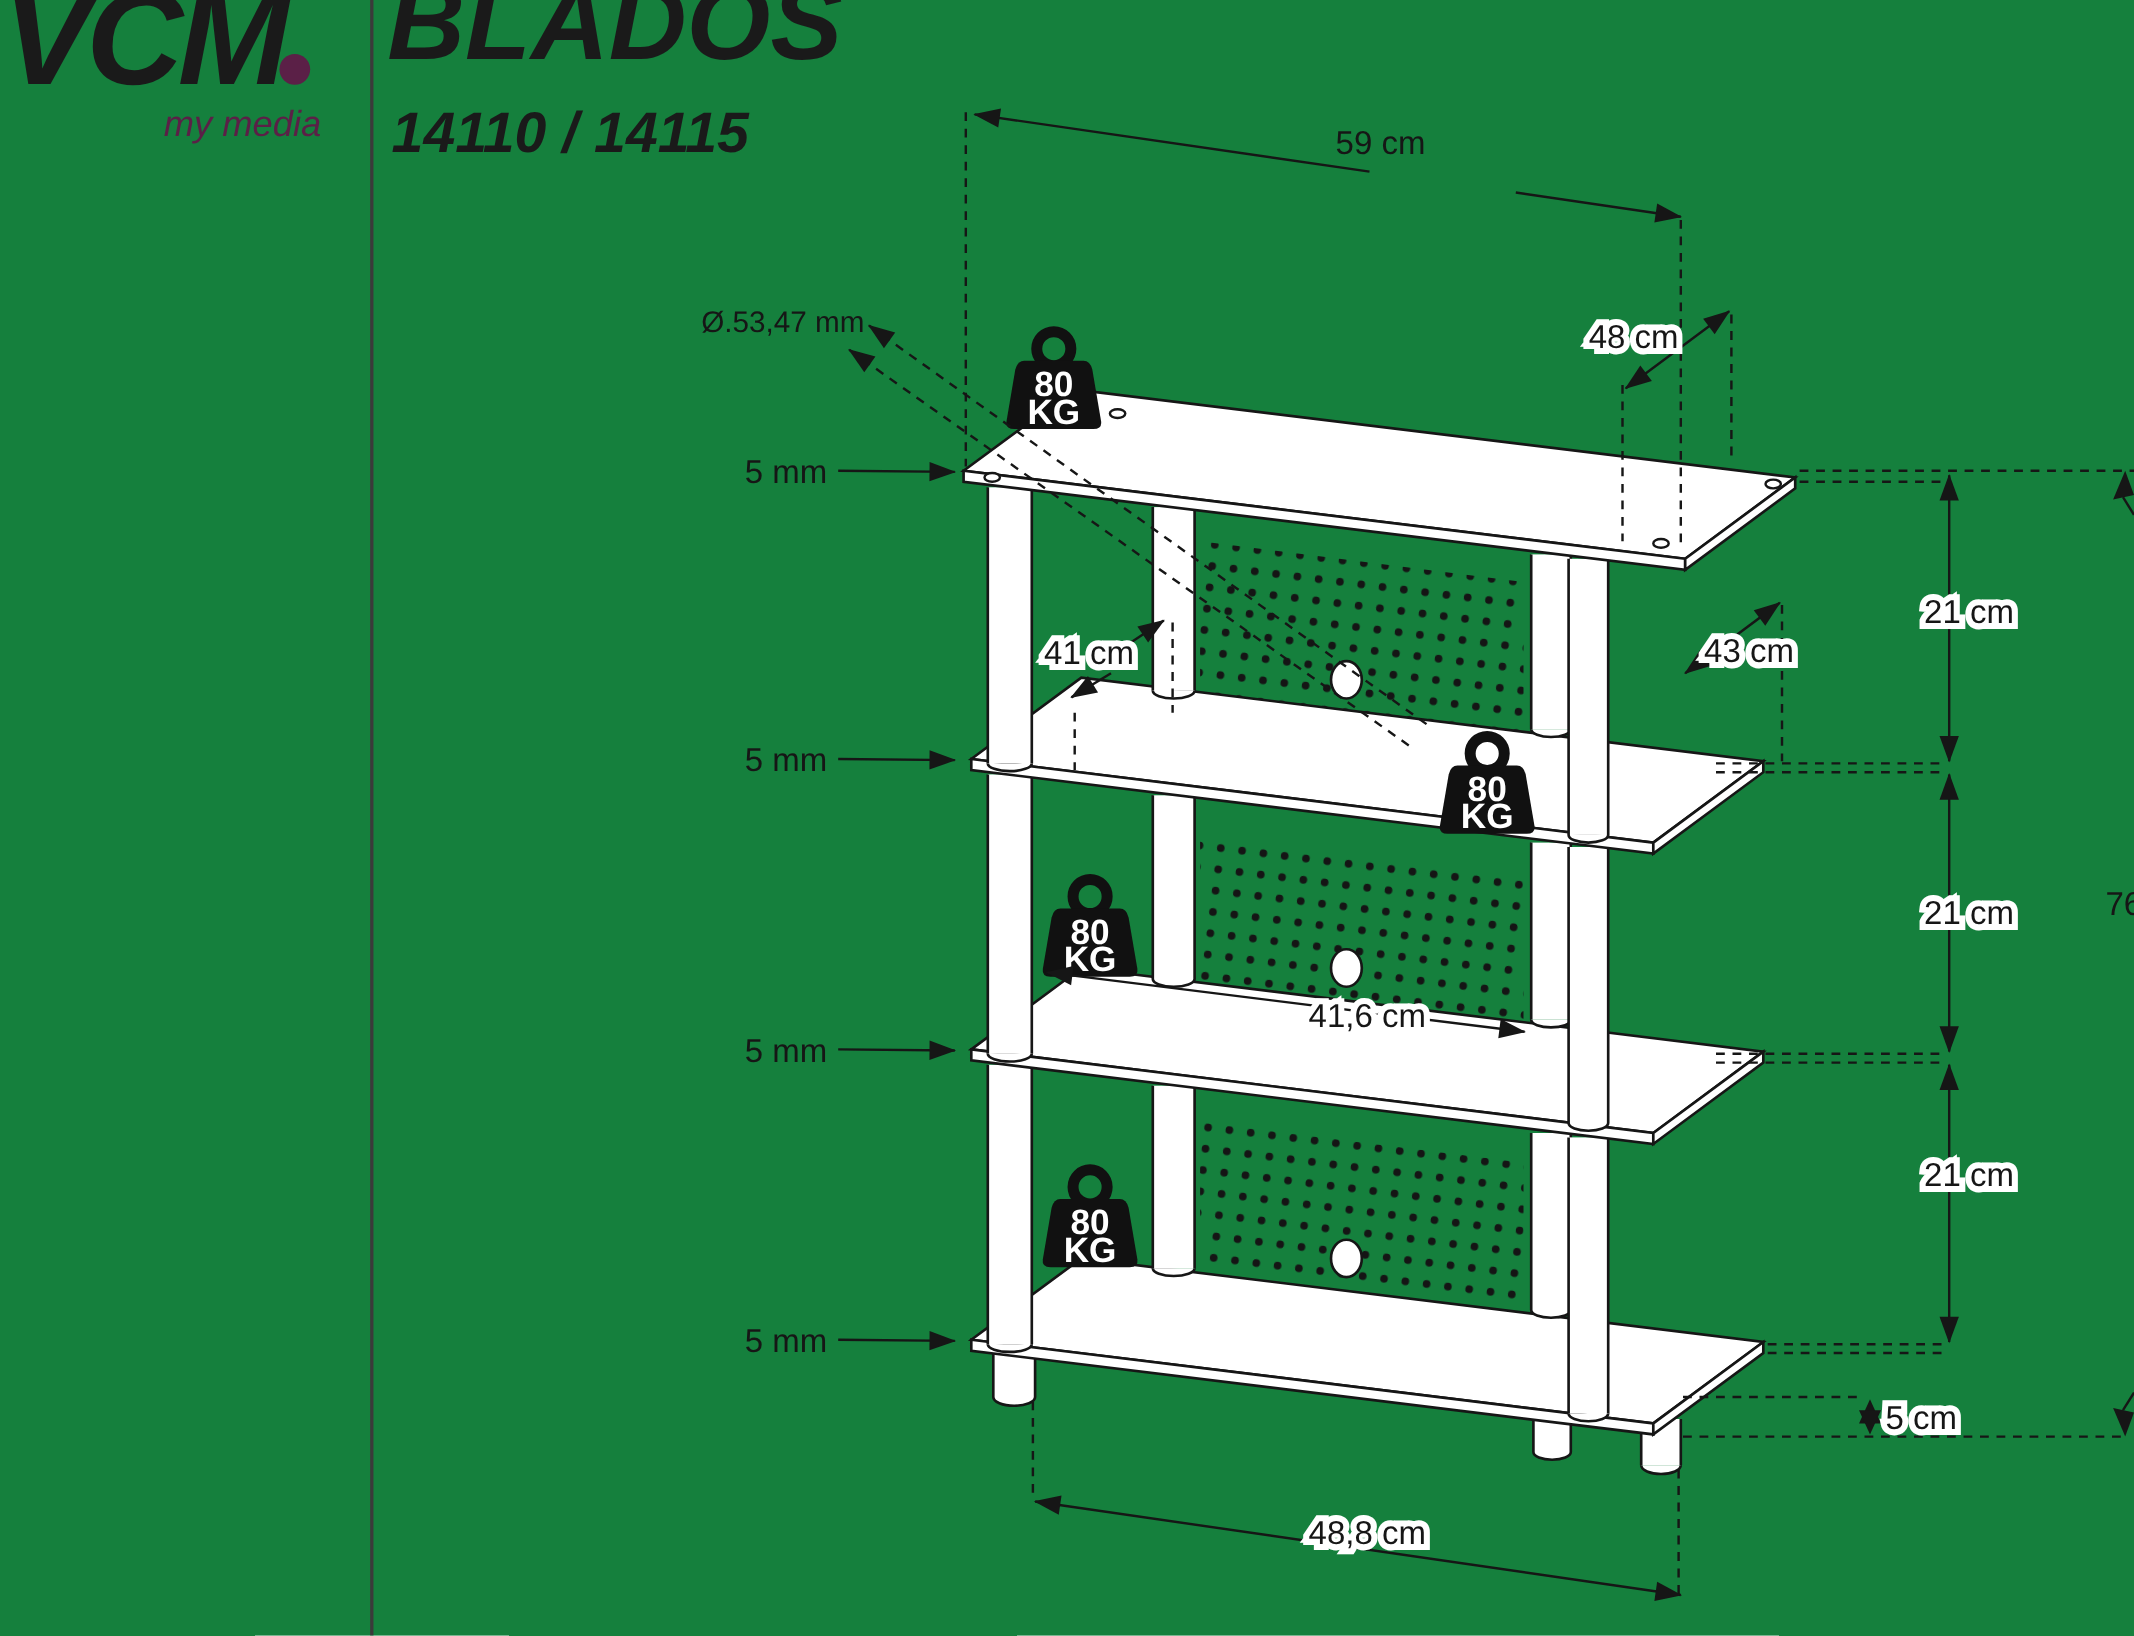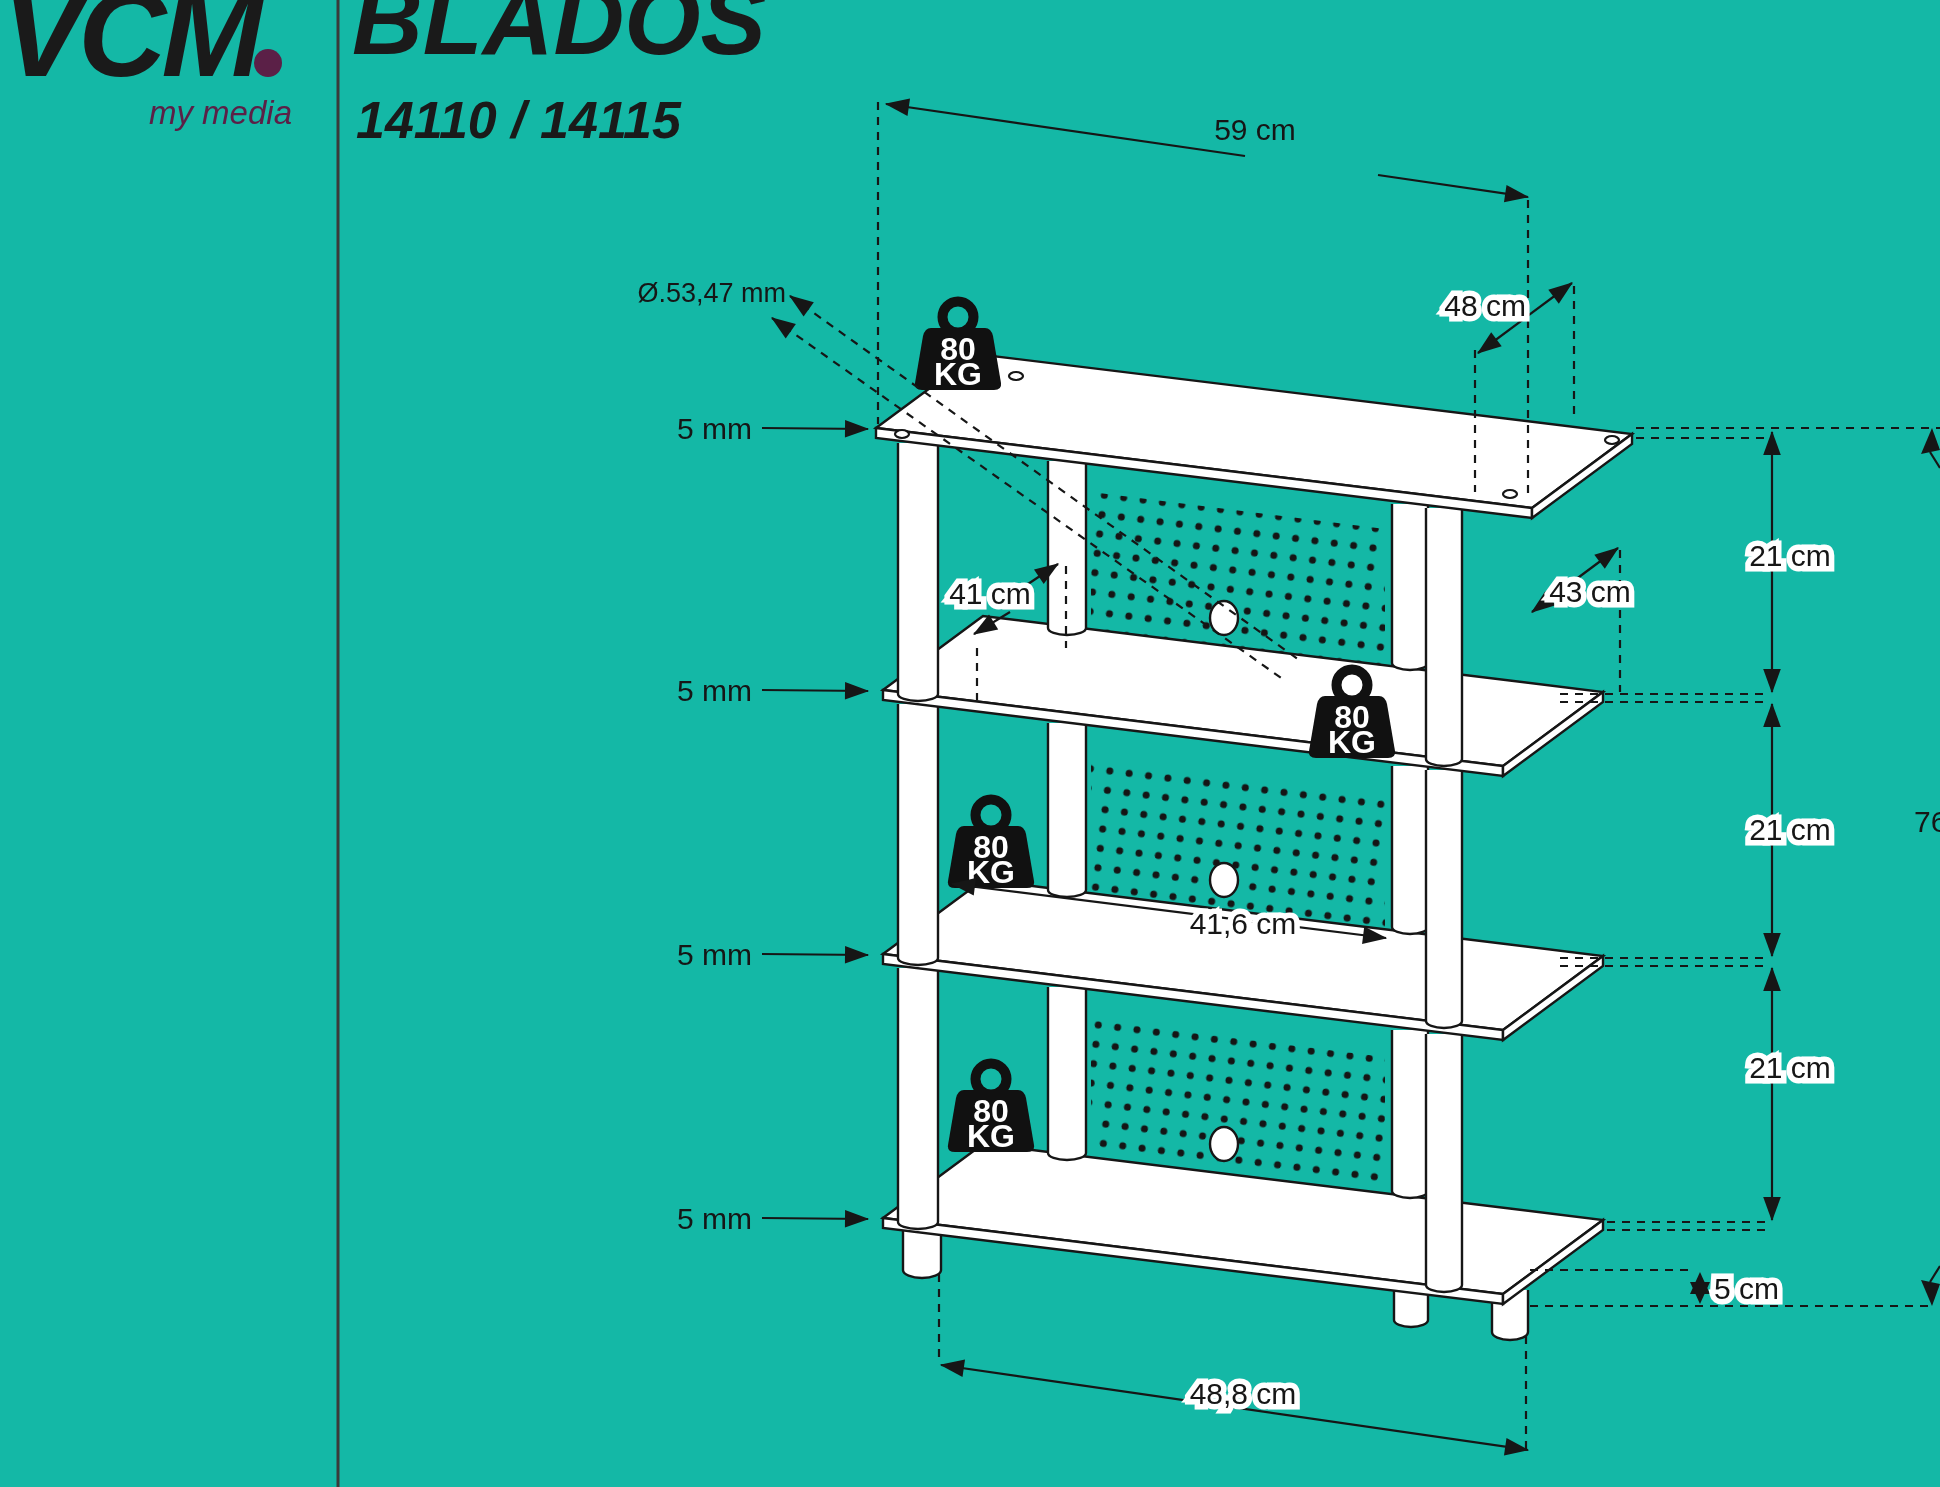--- a/index.html
+++ b/index.html
@@ -1,16 +1,16 @@
 <!DOCTYPE html>
 <html><head>
 <meta charset="utf-8">
 <style>
   html,body{margin:0;padding:0;background:#fff;}
-  #stage{position:relative;width:1940px;height:1487px;background:#14b8a6;overflow:hidden;
+  #stage{position:relative;width:1940px;height:1487px;background:#15803d;overflow:hidden;
          font-family:"Liberation Sans", sans-serif;}
   svg{position:absolute;left:0;top:0;}
   text{font-family:"Liberation Sans", sans-serif;}
   .dim{font-size:30px;fill:#161616;}
   .halo{stroke:#ffffff;stroke-width:11;paint-order:stroke;}
   .ln{stroke:#161616;stroke-width:2.4;fill:none;}
   .thin{stroke:#161616;stroke-width:2.2;fill:none;}
   .dash{stroke:#161616;stroke-width:2.2;fill:none;stroke-dasharray:8 7;}
   .white{fill:#ffffff;}
   .badge-txt{font-size:32px;font-weight:bold;fill:#ffffff;text-anchor:middle;}

